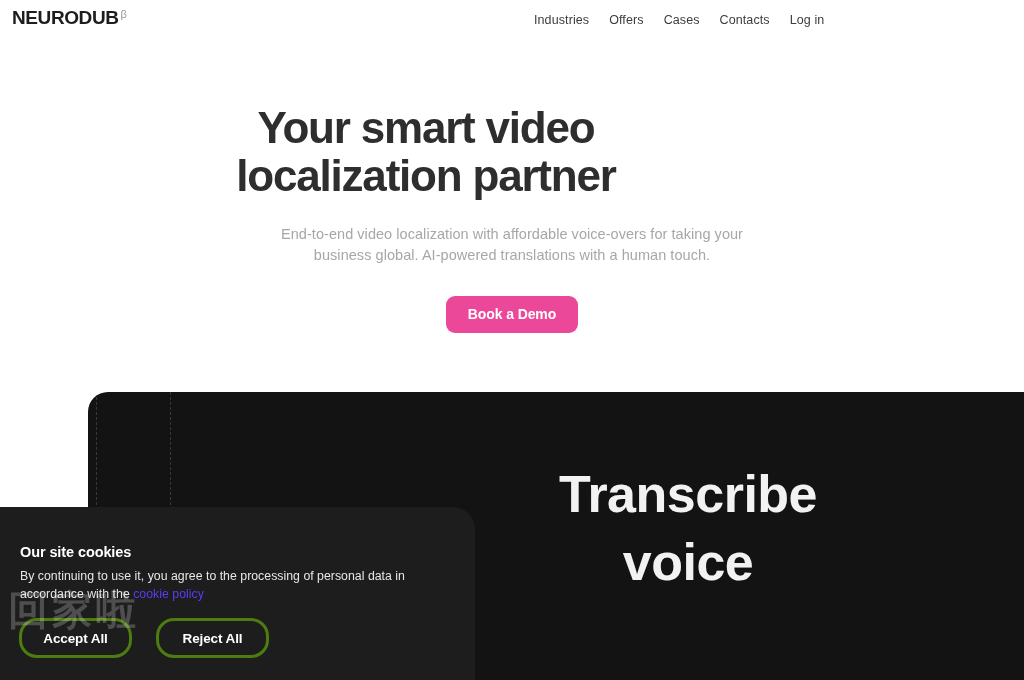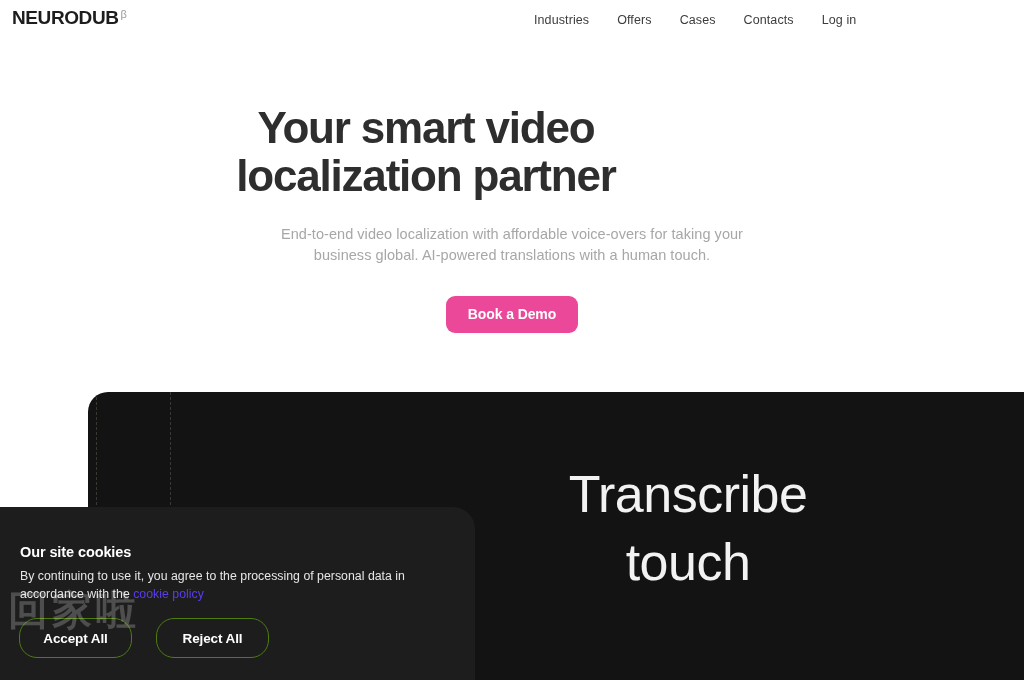--- a/index.html
+++ b/index.html
@@ -49,21 +49,21 @@
     margin-left:2px;
     margin-top:1px;
     font-weight:normal;
   }
 
   .main-nav {
     position:absolute;
     left:534px;
     top:13px;
     display:flex;
-    gap:28px;
+    gap:20px;
     align-items:flex-end;
   }
   .nav-link {
     font-size:12.5px;
     color:#3c3c3c;
     text-decoration:none;
     white-space:nowrap;
     letter-spacing:0.1px;
     cursor:pointer;
   }
@@ -153,21 +153,21 @@
     left:320px;
     top:68px;
     width:560px;
     text-align:center;
     font-size:52px;
     line-height:68px;
     font-weight:300;
     color:#f2f2f2;
     letter-spacing:-0.5px;
   }
-  .showcase-caption .line { display:block; }
+  .showcase-caption .line { display:block;font-weight:bold; }
 
   
   .cookie-banner {
     position:absolute;
     left:0;
     top:507px;
     width:475px;
     height:173px;
     background:#1d1d1d;
     border-top-right-radius:22px;
@@ -203,21 +203,21 @@
 
   .cookie-actions {
     position:absolute;
     left:19px;
     top:111px;
     display:flex;
     gap:24px;
   }
   .cookie-btn {
     background:transparent;
-    border:1px solid #4d7c0f;
+    border:3px solid #4d7c0f;
     border-radius:18px;
     color:#ffffff;
     font-size:13.5px;
     font-weight:bold;
     height:40px;
     min-width:113px;
     padding:0 14px;
     cursor:pointer;
     font-family:"Liberation Sans", sans-serif;
     letter-spacing:-0.1px;
@@ -294,21 +294,21 @@
   </div>
 
 </section>
 
 <section class="showcase">
   <div class="guide-line g1"></div>
   <div class="guide-line g2"></div>
 
   <div class="showcase-caption">
     <span class="line">Transcribe</span>
-    <span class="line">touch</span>
+    <span class="line">voice</span>
   </div>
 </section>
 
 <aside class="cookie-banner">
 
   <div class="cookie-title">Our site cookies</div>
 
   <div class="cookie-text">
     <span>By continuing to use it, you agree to the processing of personal data in accordance with the </span><a class="cookie-link">cookie policy</a>
   </div>

